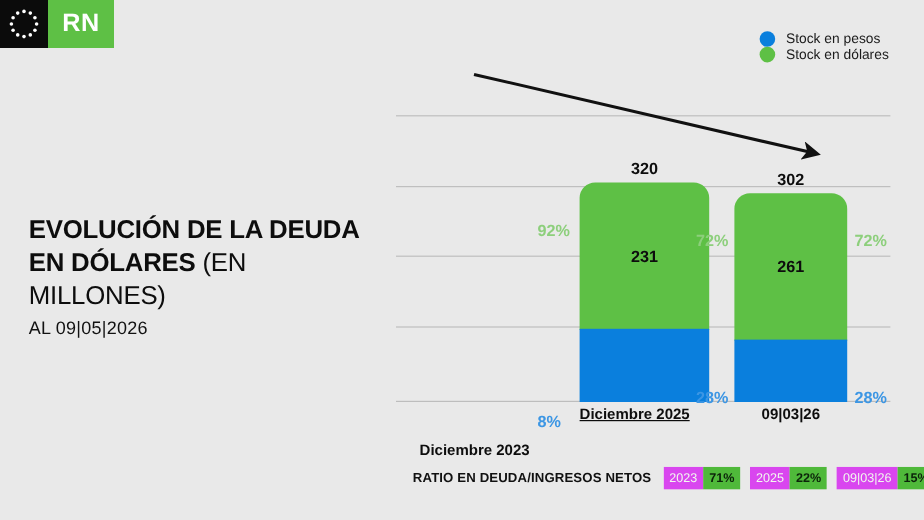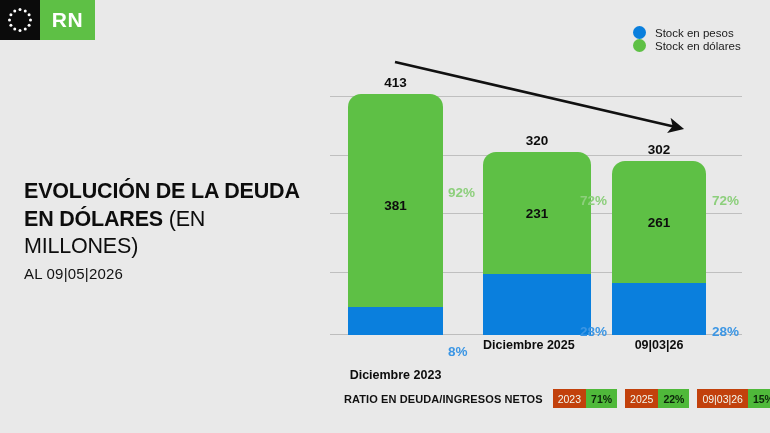--- a/index.html
+++ b/index.html
@@ -226,21 +226,21 @@
     white-space: nowrap;
     margin-right: 2px;
   }
   .ratio-badge {
     display: flex;
     align-items: stretch;
     height: 19px;
     overflow: hidden;
   }
   .ratio-badge .rb-year {
-    background: #c2410c;
+    background: #d946ef;
     color: #f2f8ef;
     font-size: 10.5px;
     display: flex;
     align-items: center;
     padding: 0 5px;
     white-space: nowrap;
   }
   .ratio-badge .rb-val {
     background: #4fb93a;
     color: #0c240a;
@@ -297,29 +297,20 @@
 <div id="chart">
 
   <div id="gridlines">
     <div class="gridline" style="top:36px"></div>
     <div class="gridline" style="top:95px"></div>
     <div class="gridline" style="top:153px"></div>
     <div class="gridline" style="top:212px"></div>
     <div id="baseline"></div>
   </div>
 
-  <div class="bar-group" style="left:18px; width:95px; height:241px;">
-    <div class="bar-total">413</div>
-    <div class="bar-stack">
-      <div class="seg seg-green" style="height:222px;">
-        <span class="seg-value">381</span>
-      </div>
-      <div class="seg seg-blue" style="height:28px;"></div>
-    </div>
-  </div>
   <div class="pct pct-green" style="left:118px; top:125px;">92%</div>
   <div class="pct pct-blue" style="left:118px; top:256px;">8%</div>
 
   <div class="bar-group" style="left:153px; width:108px; height:183px;">
     <div class="bar-total">320</div>
     <div class="bar-stack">
       <div class="seg seg-green" style="height:123px;">
         <span class="seg-value">231</span>
       </div>
       <div class="seg seg-blue" style="height:61px;"></div>
@@ -345,21 +336,21 @@
   <defs>
     <marker id="arrowhead" markerWidth="6" markerHeight="6" refX="4.4" refY="3" orient="auto">
       <path d="M0,0 L6,3 L0,6 L1.5,3 Z" fill="#111111"></path>
     </marker>
   </defs>
   <line x1="15" y1="12" x2="300" y2="78" stroke="#111111" stroke-width="2.6" marker-end="url(#arrowhead)"></line>
 </svg>
 
 <div id="categories">
   <div class="cat" style="left:18px; width:95px;margin-top:30px;">Diciembre 2023</div>
-  <div class="cat" style="left:153px; width:91px;">Diciembre 2025</div>
+  <div class="cat" style="left:153px; width:91px;text-decoration:underline;">Diciembre 2025</div>
   <div class="cat" style="left:282px; width:94px;">09|03|26</div>
 </div>
 
 <div id="ratio-row">
   <span class="ratio-title">RATIO EN DEUDA/INGRESOS NETOS</span>
 
   <span class="ratio-badge">
     <span class="rb-year">2023</span>
     <span class="rb-val">71%</span>
   </span>

